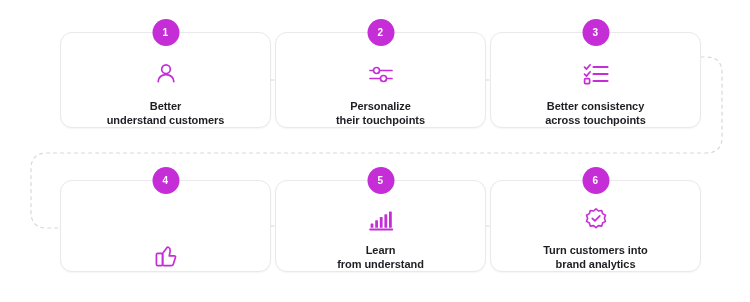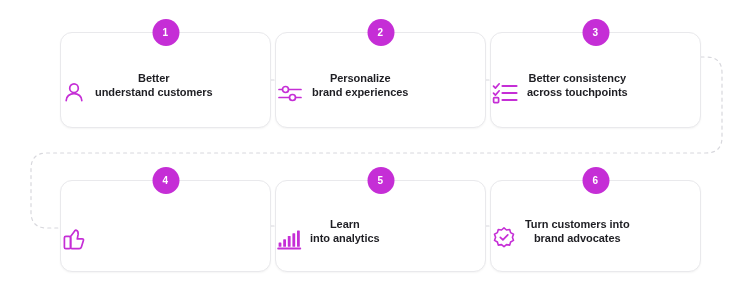--- a/index.html
+++ b/index.html
@@ -35,23 +35,23 @@
     background: #ffffff;
     border: 1px solid #e9e9ec;
     border-radius: 12px;
     box-shadow: 0 1px 2px rgba(20,20,30,0.045);
   }
   .card-inner {
     position: absolute;
     left: 0; right: 0;
     top: 0; bottom: 0;
     display: flex;
-    flex-direction: row;
+    flex-direction: column;
     align-items: center;
-    justify-content: flex-start;
+    justify-content: flex-end;
   }
   .badge {
     position: absolute;
     top: -14px;
     left: 50%;
     transform: translateX(-50%);
     width: 27px;
     height: 27px;
     border-radius: 50%;
     background: #c52ed6;
@@ -121,21 +121,21 @@
     <div class="card-inner">
       <div class="icon-wrap">
         <svg width="28" height="24" viewBox="0 0 28 24" fill="none">
           <line x1="3" y1="8.5" x2="25" y2="8.5" stroke="#c52ed6" stroke-width="1.7" stroke-linecap="round"></line>
           <circle cx="9.5" cy="8.5" r="3" fill="#ffffff" stroke="#c52ed6" stroke-width="1.7"></circle>
           <line x1="3" y1="16.5" x2="25" y2="16.5" stroke="#c52ed6" stroke-width="1.7" stroke-linecap="round"></line>
           <circle cx="16.5" cy="16.5" r="3" fill="#ffffff" stroke="#c52ed6" stroke-width="1.7"></circle>
         </svg>
       </div>
       <div class="card-label">Personalize
-brand experiences</div>
+their touchpoints</div>
     </div>
   </div>
 
   <div class="card row-top col-3">
     <div class="badge">3</div>
     <div class="card-inner">
       <div class="icon-wrap">
         <svg width="28" height="26" viewBox="0 0 28 26" fill="none">
           <path d="M2.5 6.2 L4.4 8.1 L8.2 3.8" stroke="#c52ed6" stroke-width="1.7" stroke-linecap="round" stroke-linejoin="round"></path>
           <line x1="11.5" y1="6" x2="25.5" y2="6" stroke="#c52ed6" stroke-width="2.2" stroke-linecap="round"></line>
@@ -169,31 +169,31 @@
         <svg width="26" height="24" viewBox="0 0 26 24" fill="none">
           <rect x="2.6" y="15.4" width="2.8" height="4.4" rx="0.6" fill="#c52ed6"></rect>
           <rect x="7.2" y="12.2" width="2.8" height="7.6" rx="0.6" fill="#c52ed6"></rect>
           <rect x="11.8" y="9.0" width="2.8" height="10.8" rx="0.6" fill="#c52ed6"></rect>
           <rect x="16.4" y="6.2" width="2.8" height="13.6" rx="0.6" fill="#c52ed6"></rect>
           <rect x="21.0" y="3.4" width="2.8" height="16.4" rx="0.6" fill="#c52ed6"></rect>
           <line x1="2.2" y1="21.6" x2="24.2" y2="21.6" stroke="#c52ed6" stroke-width="2" stroke-linecap="round"></line>
         </svg>
       </div>
       <div class="card-label">Learn
-into analytics</div>
+from understand</div>
     </div>
   </div>
 
   <div class="card row-bot col-3">
     <div class="badge">6</div>
     <div class="card-inner">
       <div class="icon-wrap">
         <svg width="26" height="26" viewBox="0 0 26 26" fill="none">
           <path d="M13 1.9 L15.5 4.0 L18.7 3.5 L19.6 6.6 L22.5 8.2 L21.4 11.3 L22.5 14.4 L19.6 16.0 L18.7 19.1 L15.5 18.6 L13 20.7 L10.5 18.6 L7.3 19.1 L6.4 16.0 L3.5 14.4 L4.6 11.3 L3.5 8.2 L6.4 6.6 L7.3 3.5 L10.5 4.0 Z" stroke="#c52ed6" stroke-width="1.6" stroke-linejoin="round"></path>
           <path d="M9.3 11.4 L11.9 13.9 L16.8 8.8" stroke="#c52ed6" stroke-width="1.7" stroke-linecap="round" stroke-linejoin="round"></path>
         </svg>
       </div>
       <div class="card-label">Turn customers into
-brand advocates</div>
+brand analytics</div>
     </div>
   </div>
 
 </div>
 
 </body></html>

